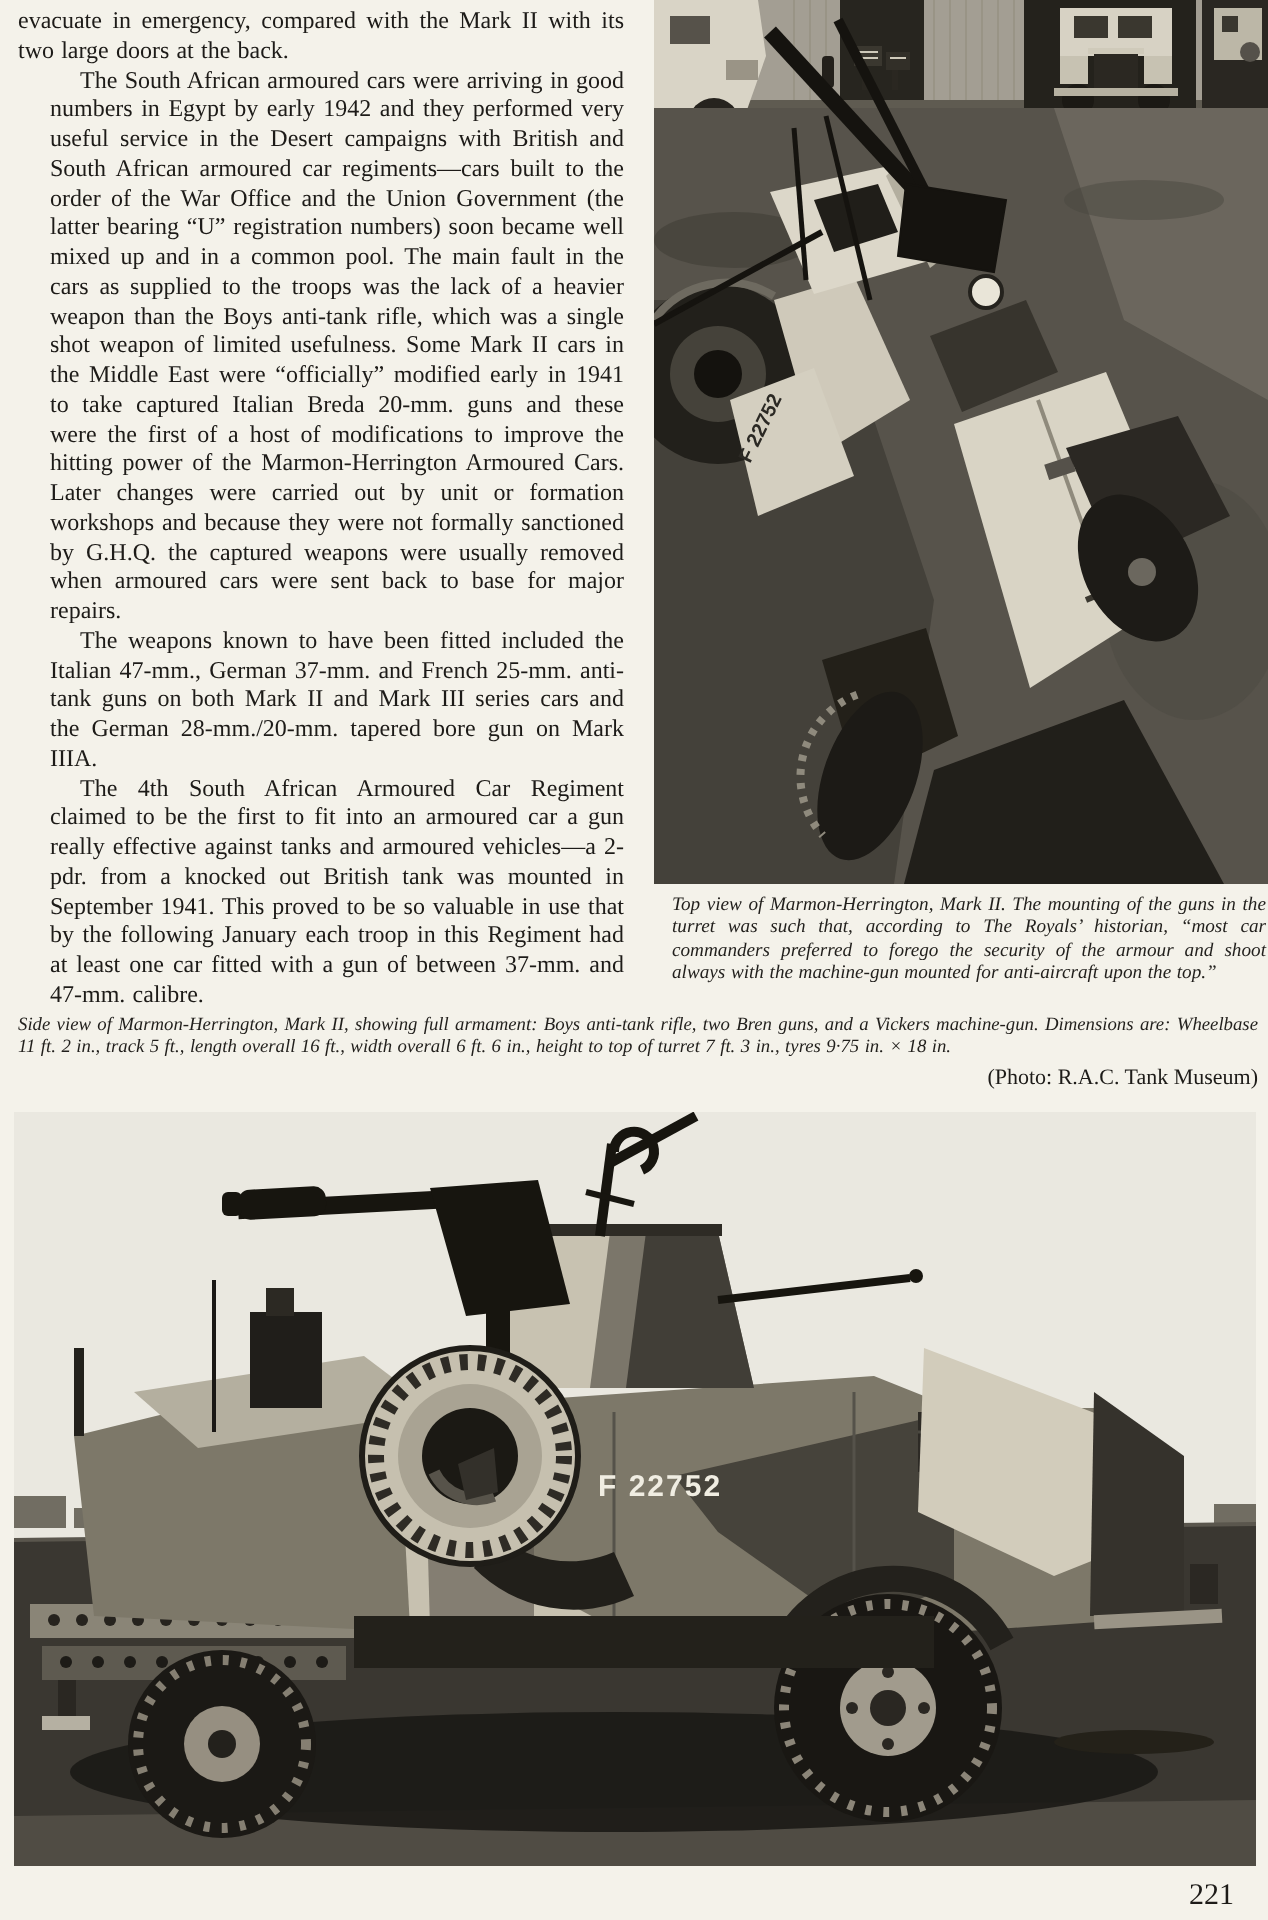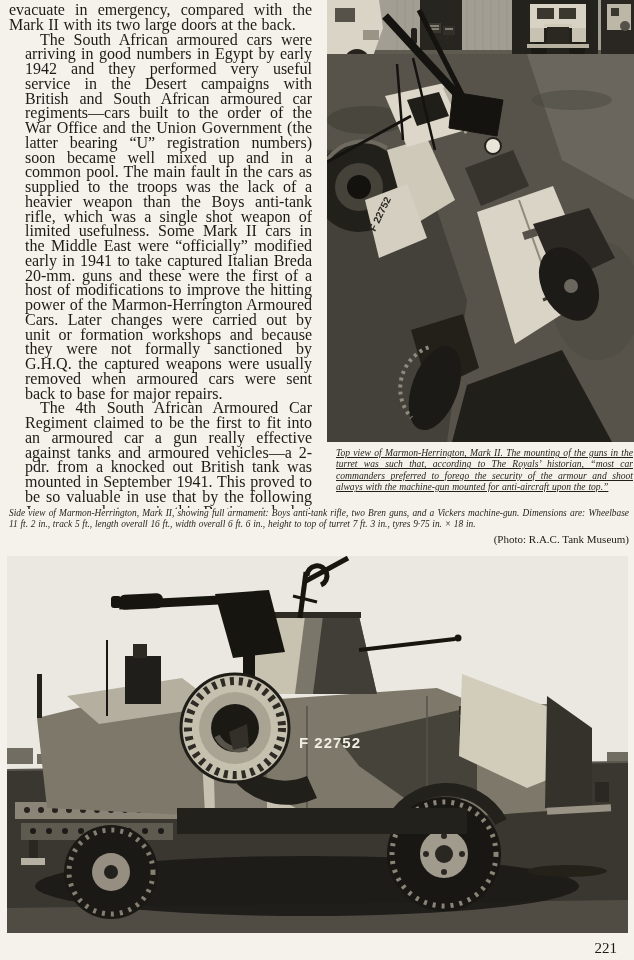--- a/index.html
+++ b/index.html
@@ -3,48 +3,49 @@
 <meta charset="utf-8">
 <style>
   html,body{margin:0;padding:0;}
   body{background:#d8d5cc;font-family:"Liberation Serif",serif;}
   .page{
     position:relative;width:634px;height:960px;margin:0 auto;
     background:#f4f2ea;overflow:hidden;color:#1d1b18;
   }
   .body-text{
     position:absolute;left:9px;top:3px;width:303px;height:506px;overflow:hidden;
-    font-size:16px;line-height:14.75px;text-align:justify;word-spacing:0.6px;
+    font-size:12px;line-height:14.75px;text-align:justify;word-spacing:0.6px;
   }
   .body-text p{margin:0;}
   .body-text p.indent{text-indent:15px;margin-left:16px;}
   .photo{position:absolute;display:block;}
   .photo svg{display:block;}
   #top-photo{left:327px;top:0;width:307px;height:442px;}
   #side-photo{left:7px;top:556px;width:621px;height:377px;}
   .caption{
     font-style:italic;font-size:9.6px;line-height:11.4px;text-align:justify;
     color:#211f1c;word-spacing:0.4px;
   }
-  #top-caption{position:absolute;left:336px;top:447px;width:297px;text-decoration:underline;}
+  #top-caption{position:absolute;left:336px;top:447px;width:297px;}
   #side-caption{position:absolute;left:9px;top:508px;width:620px;font-size:9.4px;line-height:11.2px;font-family:Liberation Serif, serif;}
   #photo-credit{
     position:absolute;right:5px;top:533px;font-size:11px;font-style:normal;
     font-family:"Liberation Serif",serif;color:#1d1b18;text-align:center;
   }
   #page-number{position:absolute;right:17px;top:940px;font-size:15px;color:#1d1b18;}
 </style>
 </head>
 <body>
 
 <div class="page">
 
   <div class="body-text">
     <p>evacuate in emergency, compared with the Mark II with its two large doors at the back.</p>
     <p class="indent">The South African armoured cars were arriving in good numbers in Egypt by early 1942 and they performed very useful service in the Desert campaigns with British and South African armoured car regiments—cars built to the order of the War Office and the Union Government (the latter bearing “U” registration numbers) soon became well mixed up and in a common pool. The main fault in the cars as supplied to the troops was the lack of a heavier weapon than the Boys anti-tank rifle, which was a single shot weapon of limited usefulness. Some Mark II cars in the Middle East were “officially” modified early in 1941 to take captured Italian Breda 20-mm. guns and these were the first of a host of modifications to improve the hitting power of the Marmon-Herrington Armoured Cars. Later changes were carried out by unit or formation workshops and because they were not formally sanctioned by G.H.Q. the captured weapons were usually removed when armoured cars were sent back to base for major repairs.</p>
+    <p class="indent">The weapons known to have been fitted included the Italian 47-mm., German 37-mm. and French 25-mm. anti-tank guns on both Mark II and Mark III series cars and the German 28-mm./20-mm. tapered bore gun on Mark IIIA.</p>
     <p class="indent">The 4th South African Armoured Car Regiment claimed to be the first to fit into an armoured car a gun really effective against tanks and armoured vehicles—a 2-pdr. from a knocked out British tank was mounted in September 1941. This proved to be so valuable in use that by the following January each troop in this Regiment had at least one car fitted with a gun of between 37-mm. and 47-mm. calibre.</p>
   </div>
 
   <div class="photo" id="top-photo">
     <svg width="307" height="442" viewBox="0 0 307 442" xmlns="http://www.w3.org/2000/svg">
 
       <g>
         <rect x="0" y="0" width="307" height="54" fill="#a39e93"></rect>
         <g stroke="#918c7d" stroke-width="1" opacity="0.55">
           <line x1="70" y1="0" x2="70" y2="50"></line>

